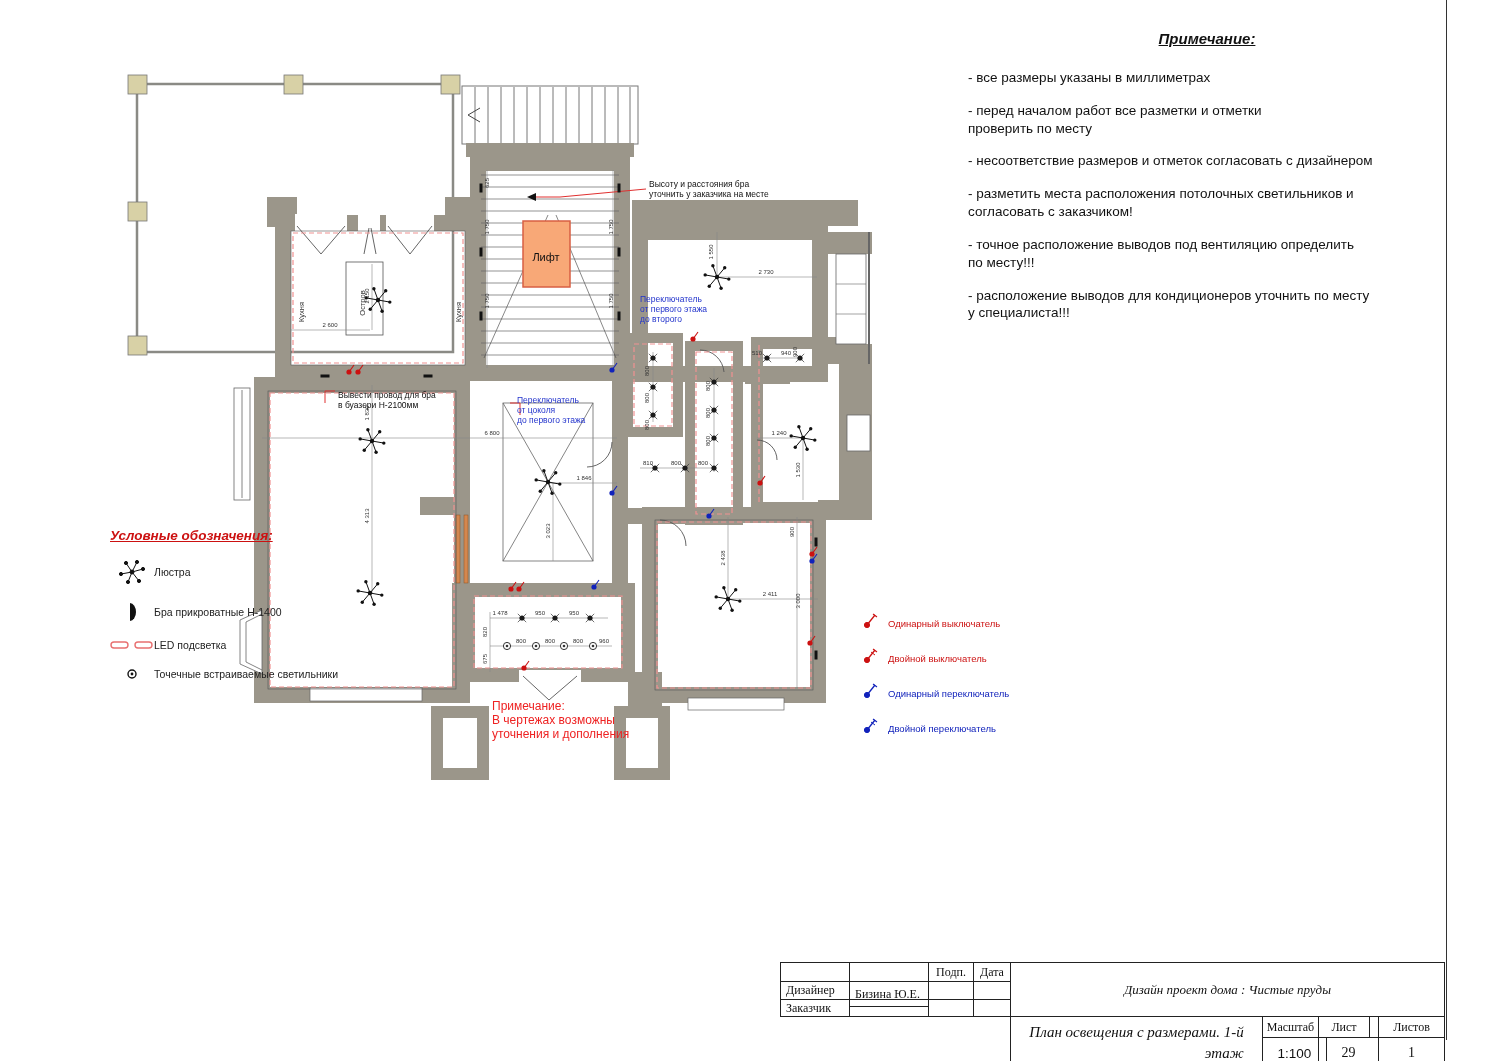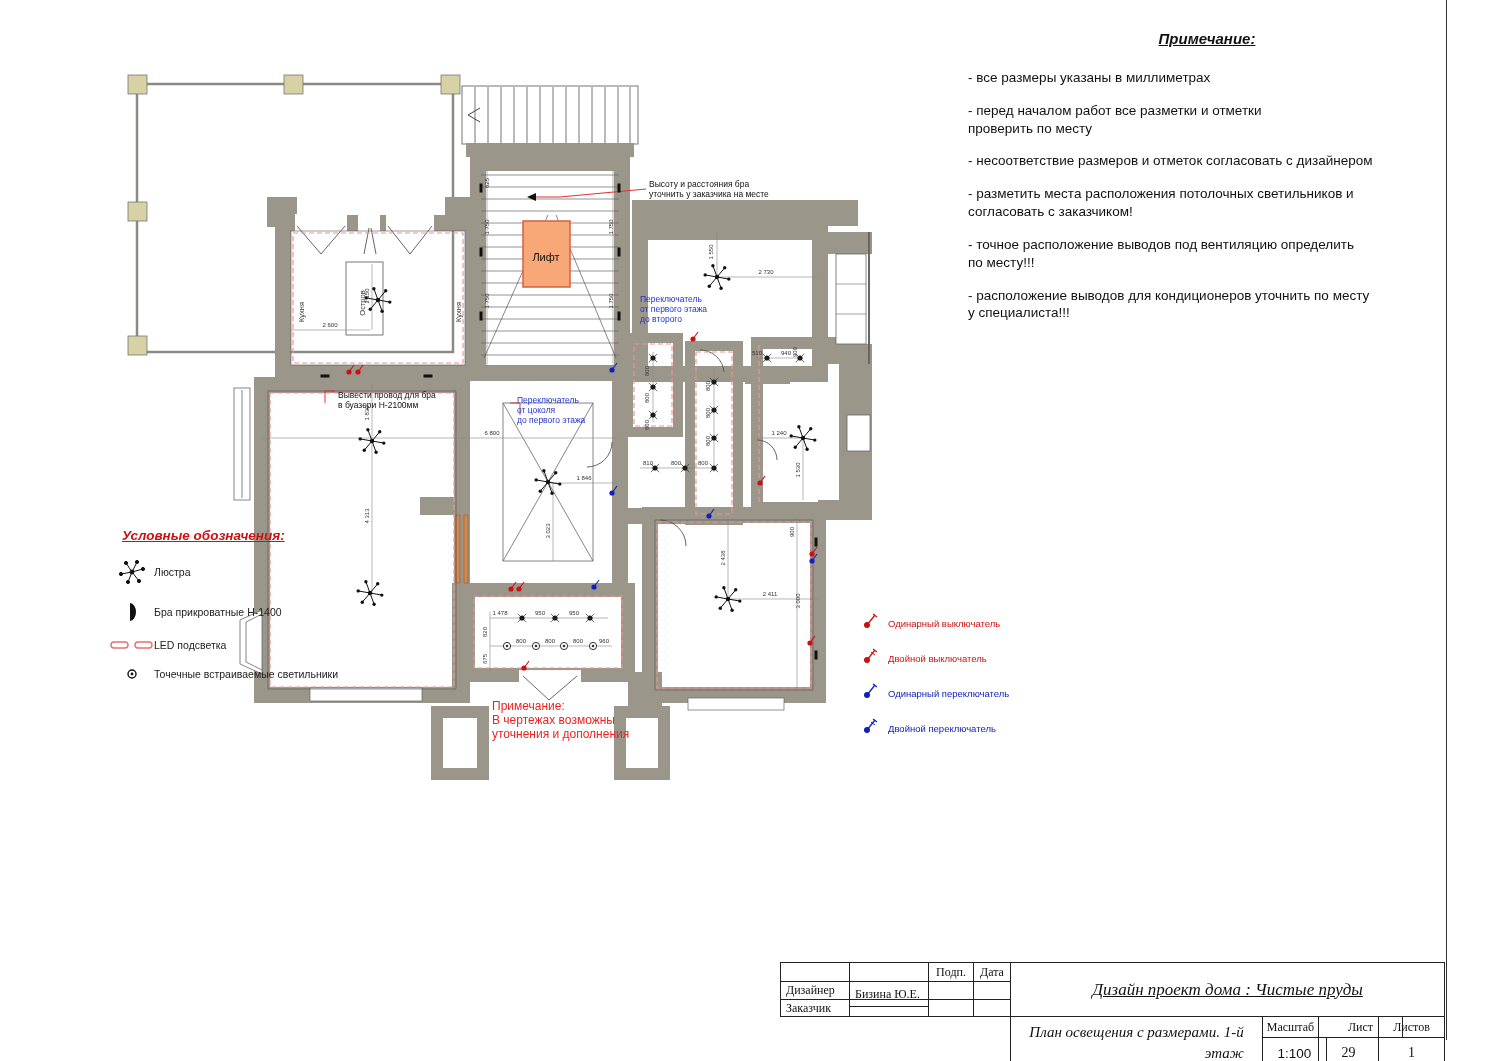--- a/index.html
+++ b/index.html
@@ -8,36 +8,36 @@
   
   #notes{position:absolute;left:968px;top:30px;width:478px;}
   #notes .title{font-weight:bold;font-style:italic;text-decoration:underline;
     font-size:15px;text-align:center;margin-bottom:22px;}
   .note-item{font-size:13.5px;line-height:1.32;margin-bottom:15px;white-space:pre-line;}
   
   #page-border-right{position:absolute;left:1446px;top:0;width:1px;height:1040px;background:#333;}
   
   #legend{position:absolute;left:110px;top:528px;width:260px;}
   #legend .title{color:#cc1111;font-weight:bold;font-style:italic;
-    text-decoration:underline;font-size:13.5px;margin-bottom:16px;margin-left:12px;}
+    text-decoration:underline;font-size:13.5px;margin-bottom:16px;}
   .legend-row{display:flex;align-items:center;margin-bottom:17px;}
   .legend-row .ic{width:44px;flex:0 0 44px;display:flex;justify-content:center;}
   .legend-row .lb{font-size:10.5px;color:#222;}
   
   #switch-legend{position:absolute;left:862px;top:612px;}
   .sw-row{display:flex;align-items:center;margin-bottom:13px;}
   .sw-row .ic{width:26px;flex:0 0 26px;}
   .sw-row .lb{font-size:9.5px;}
   
   #titleblock{position:absolute;left:780px;top:962px;width:665px;height:107px;
     font-family:"Liberation Serif",serif;}
   .tb-cell{position:absolute;border:1px solid #222;box-sizing:border-box;
     display:flex;align-items:center;justify-content:center;font-size:12px;}
   .tb-left{justify-content:flex-start;padding-left:5px;}
-  #tb-project{font-size:17px;font-style:italic;text-decoration:underline;}
+  #tb-project{font-size:13px;font-style:italic;}
   #tb-sheet-title{font-size:15px;font-style:italic;text-align:right;white-space:pre-line;line-height:1.35;}
   #tb-contacts{flex-direction:column;align-items:flex-start;justify-content:center;
     font-family:"Liberation Sans",sans-serif;font-size:11px;gap:9px;padding-left:10px;}
   .tb-val-sans{font-family:"Liberation Sans",sans-serif;font-size:13.5px;}
   
   #plan{position:absolute;left:0;top:0;}
   text{font-family:"Liberation Sans",sans-serif;}
 </style>
 </head>
 <body>
@@ -592,18 +592,18 @@
   <div class="tb-cell" style="left:148px;top:37px;width:46px;height:18px;"></div>
   <div class="tb-cell" style="left:193px;top:37px;width:38px;height:18px;"></div>
   <div class="tb-cell" id="tb-project" style="left:230px;top:0;width:435px;height:55px;">Дизайн проект дома : Чистые пруды</div>
   <div class="tb-cell" id="tb-contacts" style="left:0;top:54px;width:231px;height:53px;margin-top:46px;">
     <span>тел 8-926-111-68-37</span>
     <span>yebizina@gmail.com</span>
   </div>
   <div class="tb-cell" id="tb-sheet-title" style="left:230px;top:54px;width:253px;height:53px;">План освещения с размерами. 1-й
 этаж</div>
   <div class="tb-cell" style="left:482px;top:54px;width:57px;height:22px;">Масштаб</div>
-  <div class="tb-cell" style="left:538px;top:54px;width:85px;height:22px;">Лист</div>
+  <div class="tb-cell" style="left:538px;top:54px;width:52px;height:22px;">Лист</div>
   <div class="tb-cell" style="left:598px;top:54px;width:67px;height:22px;">Листов</div>
   <div class="tb-cell tb-val-sans" style="left:482px;top:75px;width:65px;height:32px;">1:100</div>
   <div class="tb-cell" style="left:538px;top:75px;width:61px;height:32px;font-size:14px;">29</div>
   <div class="tb-cell" style="left:598px;top:75px;width:67px;height:32px;font-size:14px;">1</div>
 </div>
 
 </body></html>

